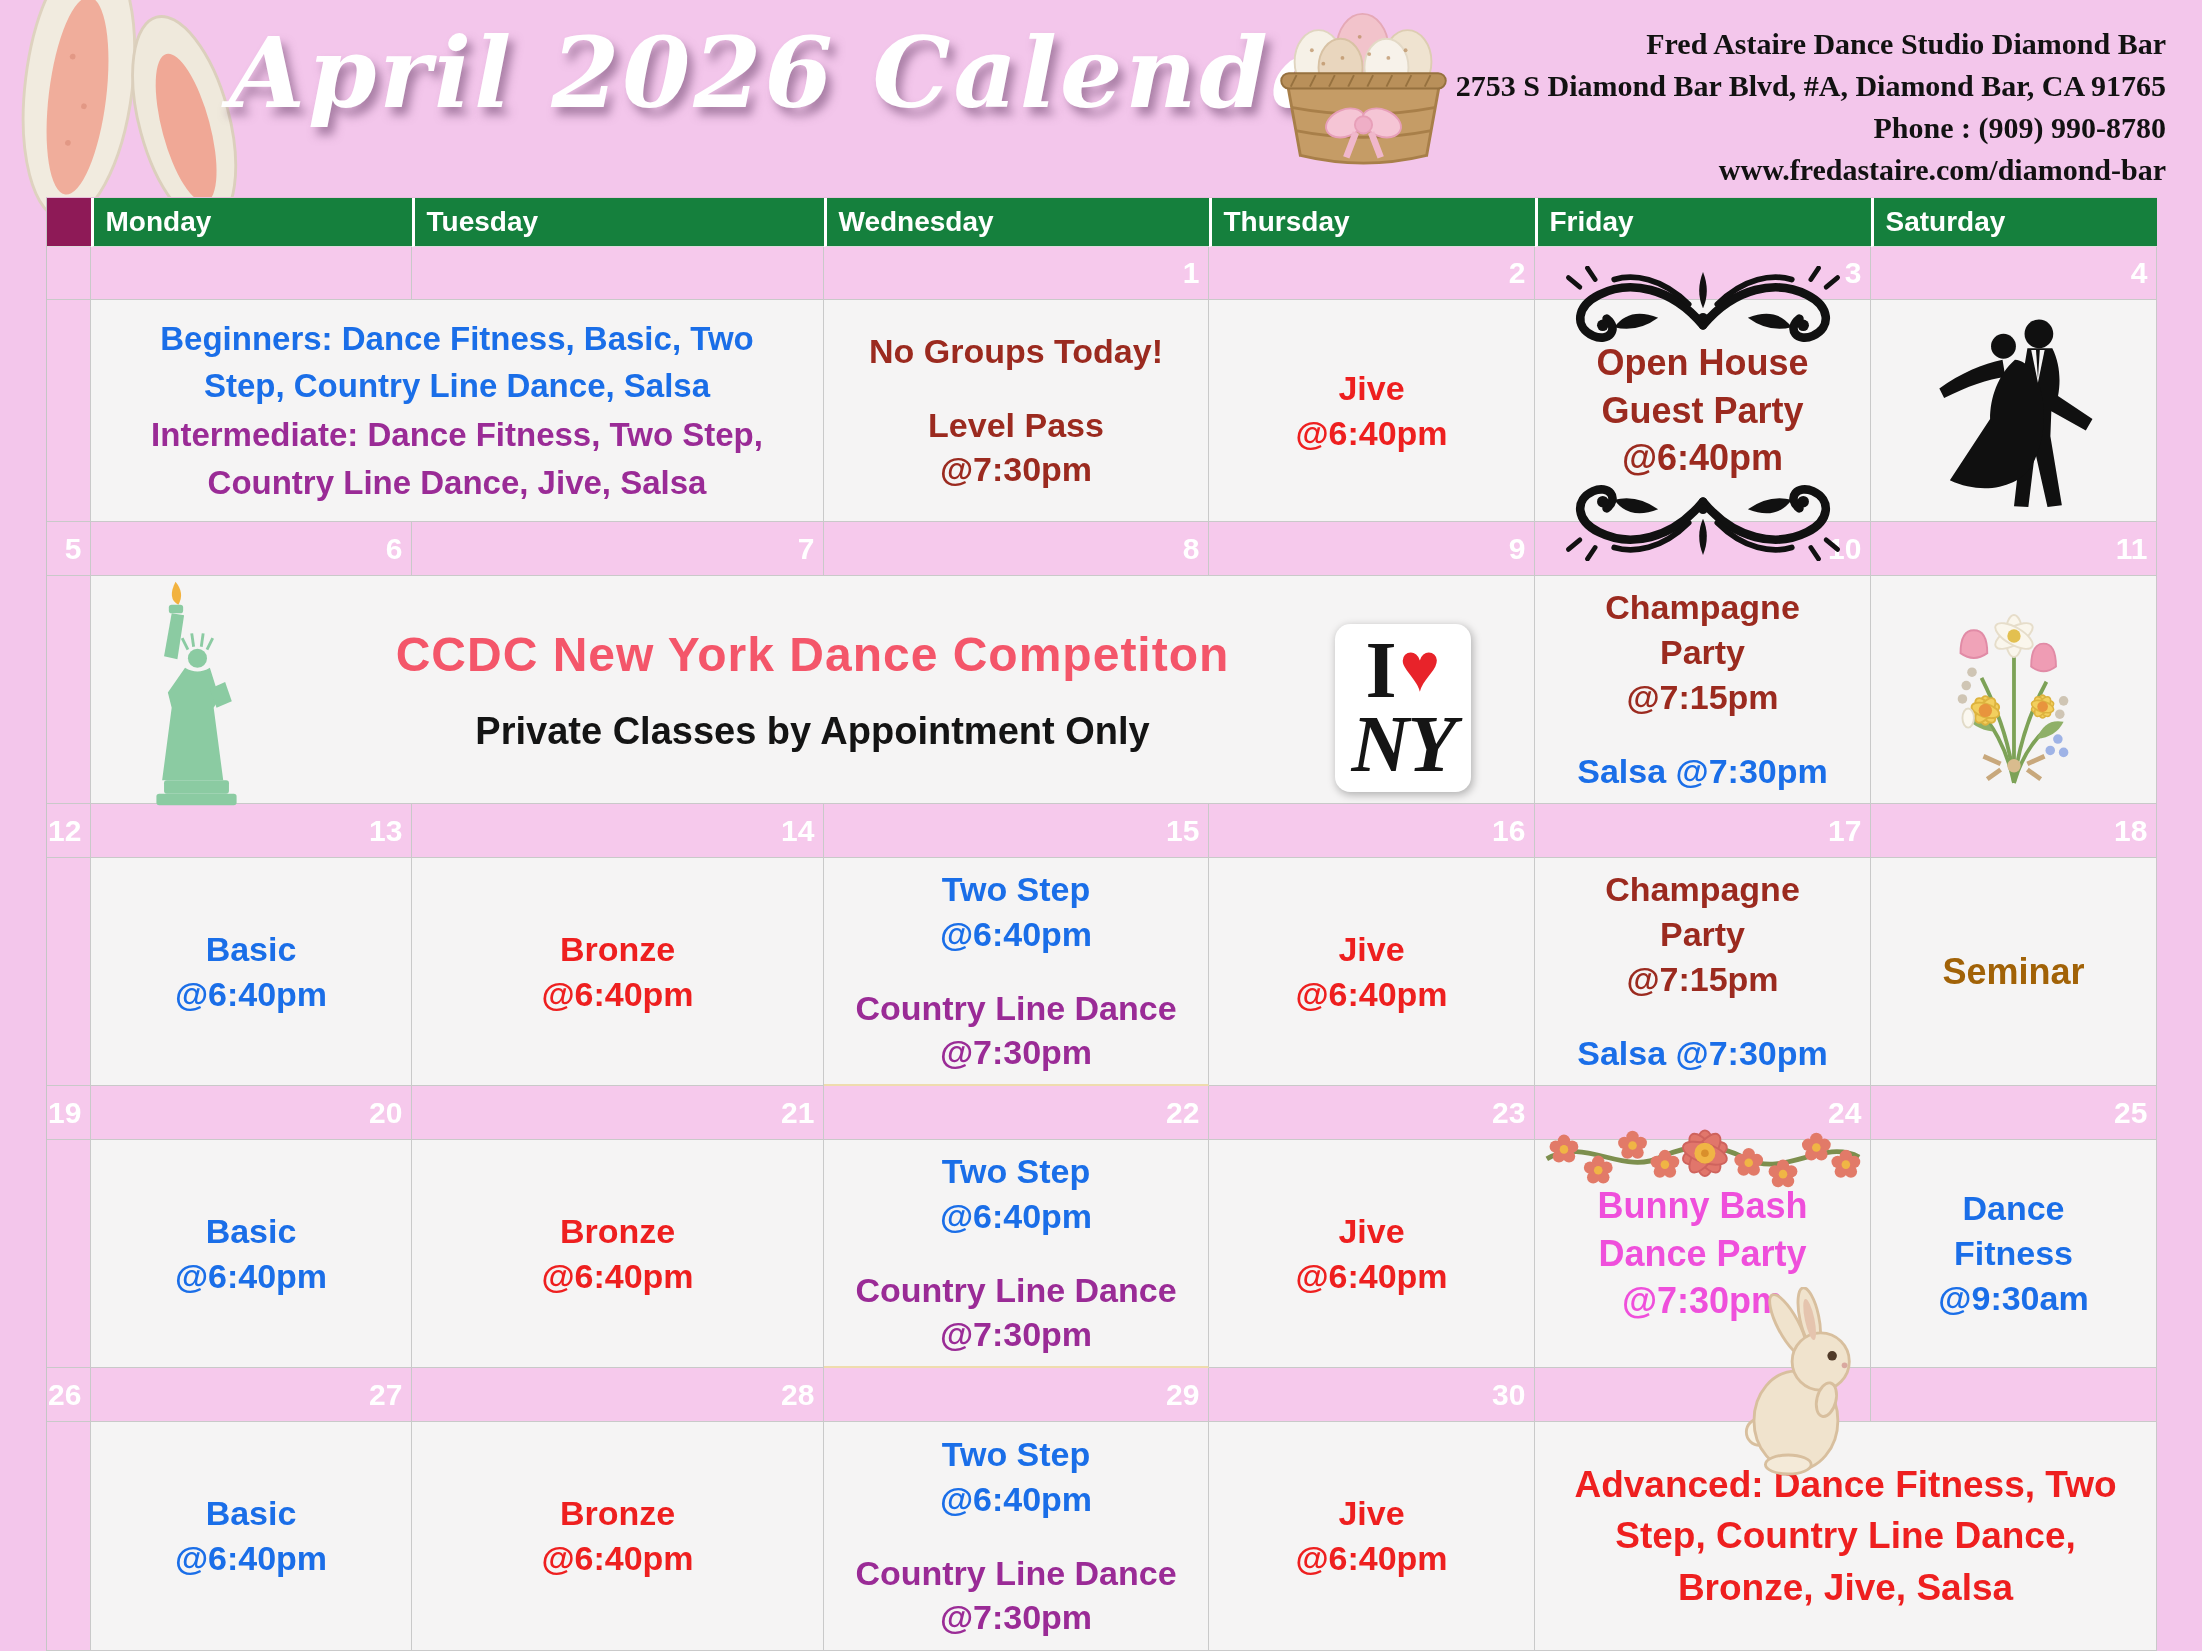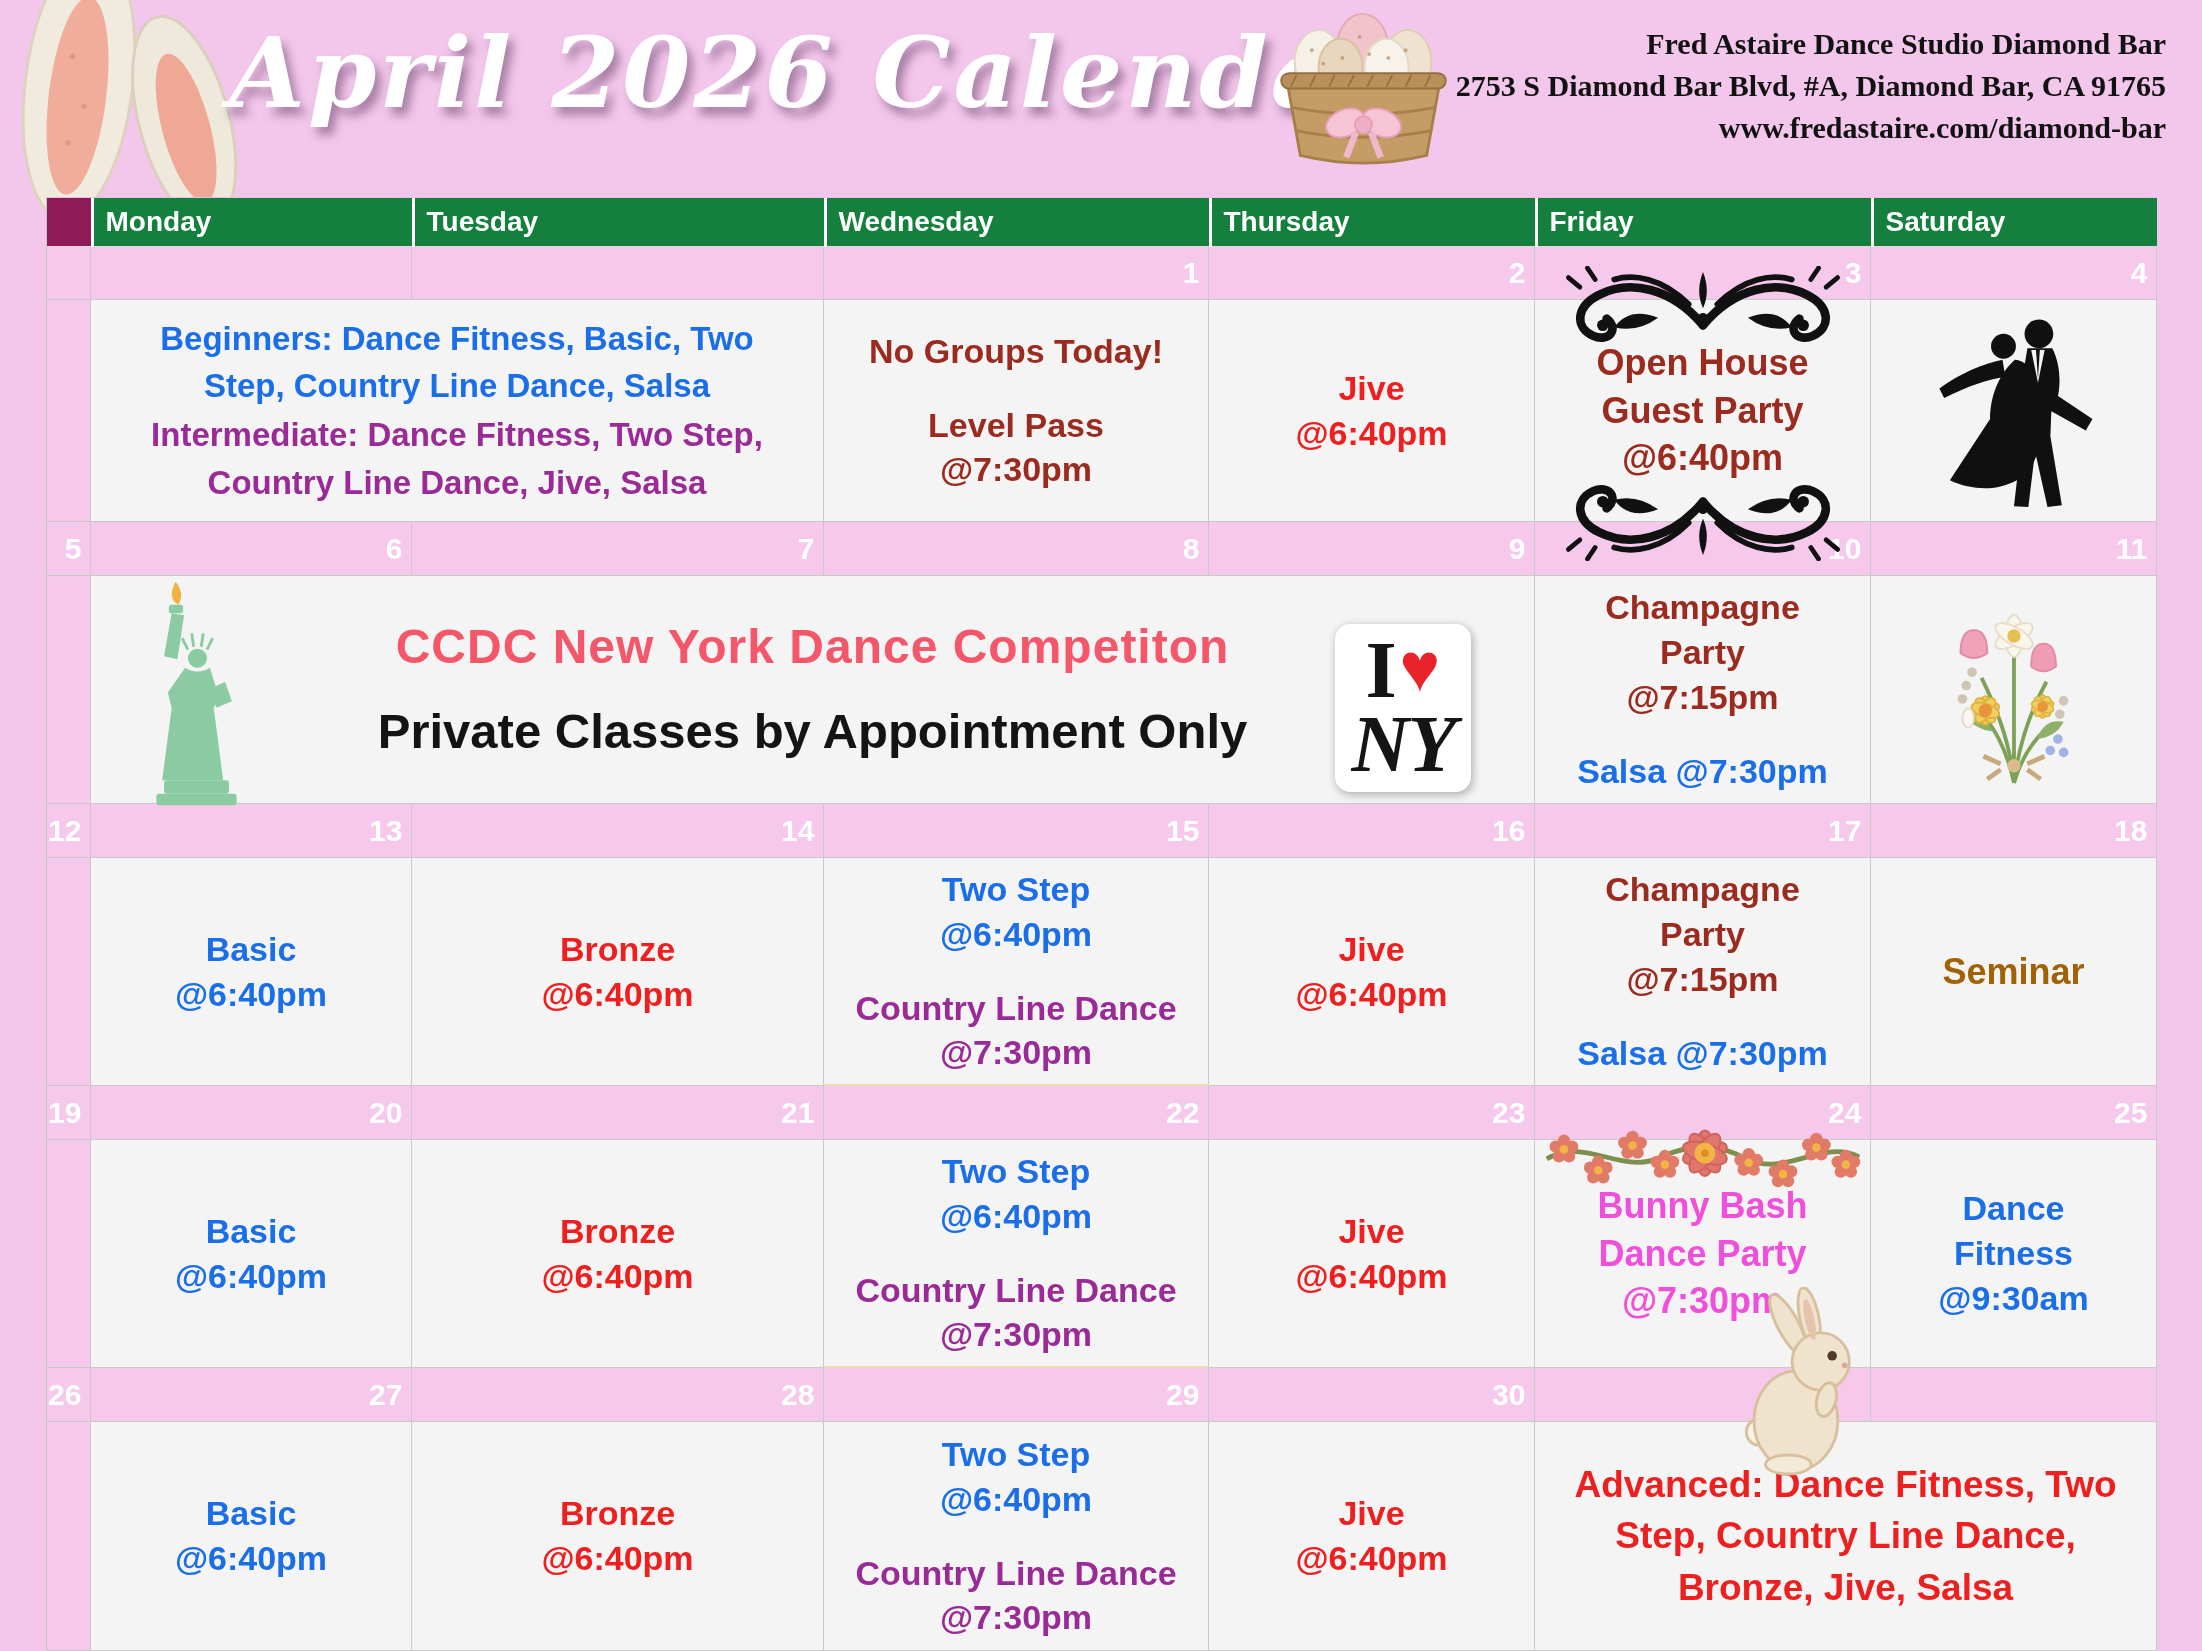--- a/index.html
+++ b/index.html
@@ -40,21 +40,21 @@
   .wrap{padding:0 29px;line-height:1.44;}
   .g0{gap:1.9px}.g30{gap:29px}.g62{gap:29px}
   .wed-tan{border-bottom:2.9px solid #efdcae;}
   .deco{position:absolute;z-index:6;}
   .fl-top{top:-34px;left:50%;transform:translateX(-50%);}
   .fl-bot{bottom:-40px;left:50%;transform:translateX(-50%) rotate(180deg);}
   .garland{top:-23px;left:50%;transform:translateX(-50%);}
   .bunny{right:-5.7px;bottom:-115px;}
   .statue{left:52px;top:1.9px;}
   .ccdc-title{font-size:48px;letter-spacing:1px;}
-  .ccdc-sub{font-size:49px;margin-top:5px;}
+  .ccdc-sub{font-size:38px;margin-top:5px;}
   .adv{font-size:37px;line-height:1.38;padding:0 36px;}
   .ilny{position:absolute;z-index:6;right:63px;top:48px;width:136px;height:168px;background:#ffffff;
         border-radius:15.3px;box-shadow:1.9px 2.9px 8.6px rgba(0,0,0,.28);display:flex;flex-direction:column;
         align-items:center;justify-content:center;
         font-family:"Liberation Serif","DejaVu Serif",serif;font-weight:700;color:#151515;line-height:.92;}
   .ilny .l1{font-size:80px;display:flex;align-items:flex-start;}
   .ilny .heart{color:#e8232a;font-size:69px;line-height:1;margin-left:2.9px;}
   .ilny .l2{font-size:80px;letter-spacing:-1.9px;font-style:italic;}
 </style>
 </head>
@@ -117,20 +117,21 @@
       <ellipse cx="85" cy="120" rx="21" ry="14" fill="#f5c5d5" stroke="#e79fb8" stroke-width="2" transform="rotate(-22 85 120)"></ellipse>
       <ellipse cx="123" cy="120" rx="21" ry="14" fill="#f5c5d5" stroke="#e79fb8" stroke-width="2" transform="rotate(22 123 120)"></ellipse>
       <path d="M96,130 l-10,26 M112,130 l10,26" stroke="#f0b7cb" stroke-width="7" fill="none"></path>
       <circle cx="104" cy="122" r="9" fill="#efaec6" stroke="#e79fb8" stroke-width="2"></circle>
     </svg>
   </div>
 
   <div class="studio">
     <div>Fred Astaire Dance Studio Diamond Bar</div>
     <div>2753 S Diamond Bar Blvd, #A, Diamond Bar, CA 91765</div>
+    <div>Phone : (909) 990-8780</div>
     <div>www.fredastaire.com/diamond-bar</div>
   </div>
 
   <div class="cal">
 
     <div class="hcell0"></div>
     <div class="hcell">Monday</div>
     <div class="hcell">Tuesday</div>
     <div class="hcell">Wednesday</div>
     <div class="hcell">Thursday</div>

